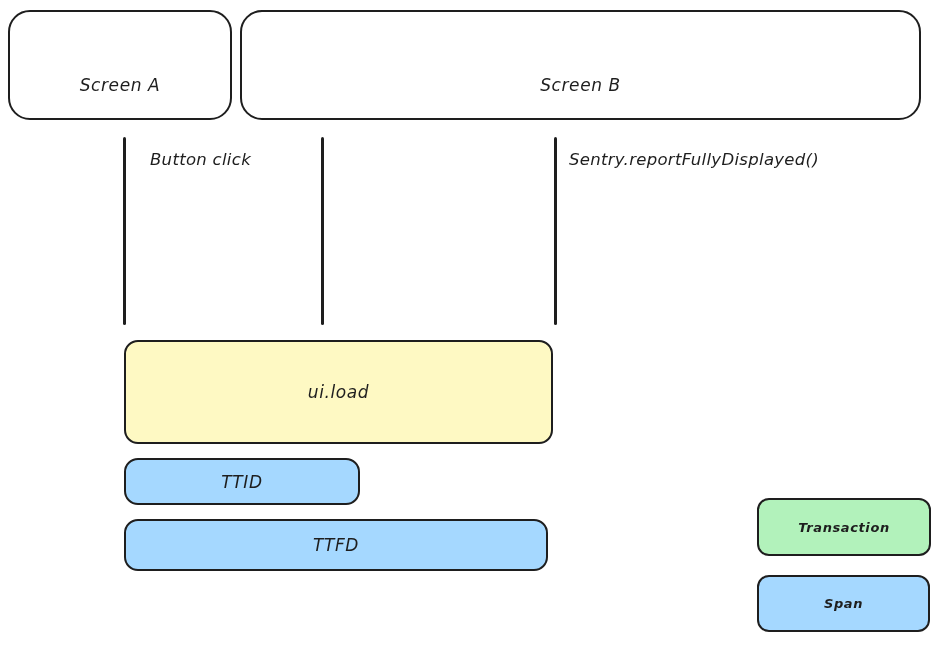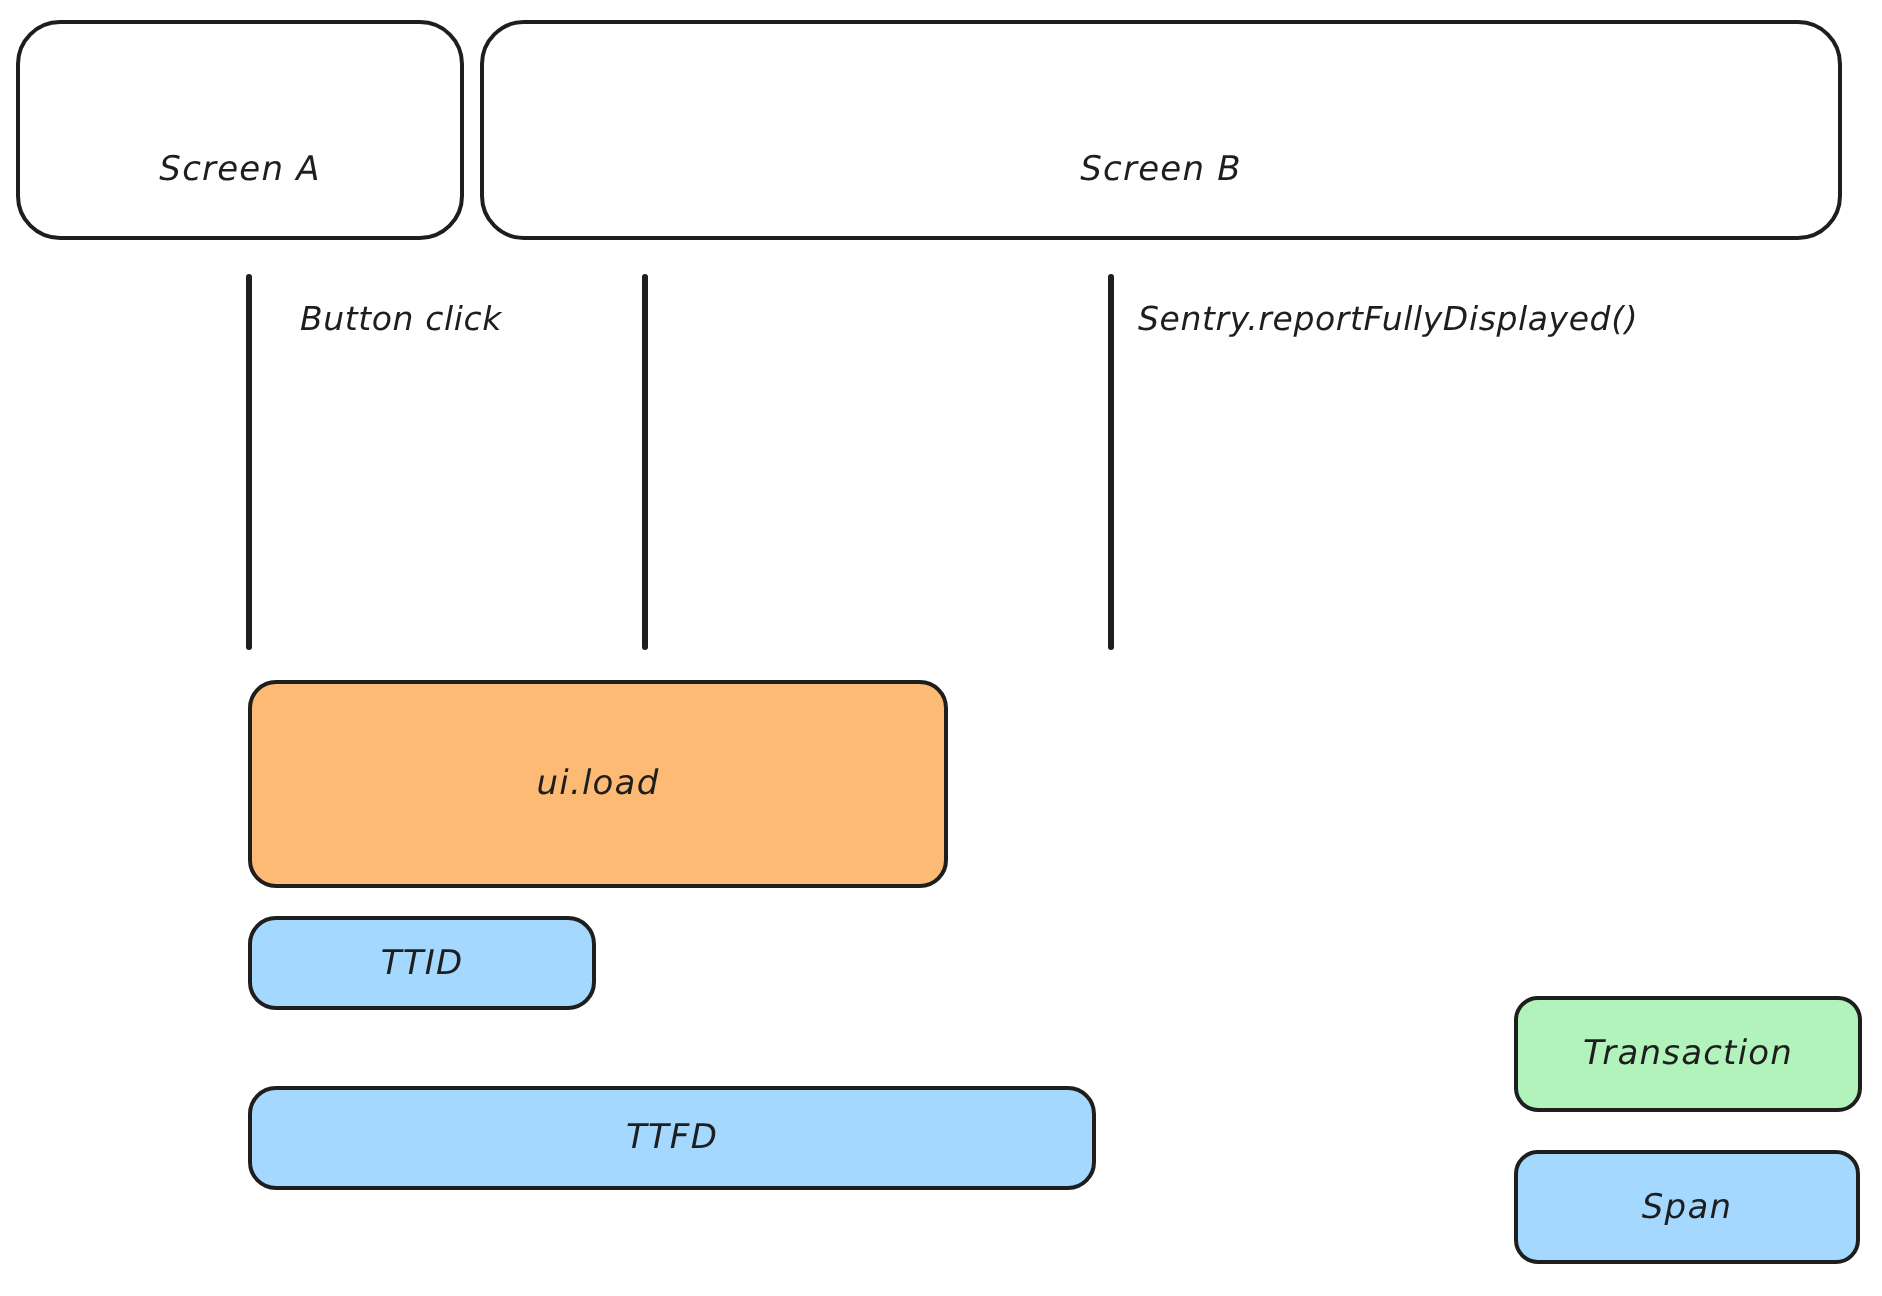--- a/index.html
+++ b/index.html
@@ -50,21 +50,22 @@
     font-weight: 400;
   }
   .screen-label {
     font-size: 17px;
     margin-top: 40px;
   }
   .bar-label {
     font-size: 17px;
   }
   .legend-label {
-    font-size: 17px;
+    font-size: 13px;
+    font-weight: bold;
   }
   .marker-line {
     position: absolute;
     width: 2.6px;
     background: #1e1e1e;
     border-radius: 2px;
   }
   .marker-label {
     position: absolute;
     font-family: "DejaVu Sans", sans-serif;
@@ -100,27 +101,27 @@
   </div>
 
   <div class="marker-line" id="marker-line-0" style="left: 123px; top: 137px; height: 188px;"></div>
   <div class="marker-label" id="marker-label-0" style="left: 130px; top: 150px;">Button click</div>
 
   <div class="marker-line" id="marker-line-1" style="left: 321px; top: 137px; height: 188px;"></div>
 
   <div class="marker-line" id="marker-line-2" style="left: 554px; top: 137px; height: 188px;"></div>
   <div class="marker-label" id="marker-label-2" style="left: 549px; top: 150px;">Sentry.reportFullyDisplayed()</div>
 
-  <div class="sketch-box bar-box" id="bar-0" style="left: 124px; top: 340px; width: 350px; height: 104px; background: #fdba74;">
+  <div class="sketch-box bar-box" id="bar-0" style="left: 124px; top: 340px; width: 429px; height: 104px; background: #fef9c3;">
     <span class="box-label bar-label">ui.load</span>
   </div>
-  <div class="sketch-box bar-box" id="bar-1" style="left: 124px; top: 458px; width: 174px; height: 47px; background: rgb(165, 216, 255);">
+  <div class="sketch-box bar-box" id="bar-1" style="left: 124px; top: 458px; width: 236px; height: 47px; background: rgb(165, 216, 255);">
     <span class="box-label bar-label">TTID</span>
   </div>
-  <div class="sketch-box bar-box" id="bar-2" style="left: 124px; top: 519px; width: 424px; height: 52px; background: rgb(165, 216, 255); margin-top: 24px;">
+  <div class="sketch-box bar-box" id="bar-2" style="left: 124px; top: 519px; width: 424px; height: 52px; background: rgb(165, 216, 255);">
     <span class="box-label bar-label">TTFD</span>
   </div>
 
   <div class="sketch-box legend-box" id="legend-0" style="left: 757px; top: 498px; width: 174px; height: 58px; background: rgb(178, 242, 187);">
     <span class="box-label legend-label">Transaction</span>
   </div>
   <div class="sketch-box legend-box" id="legend-1" style="left: 757px; top: 575px; width: 173px; height: 57px; background: rgb(165, 216, 255);">
     <span class="box-label legend-label">Span</span>
   </div>
 

